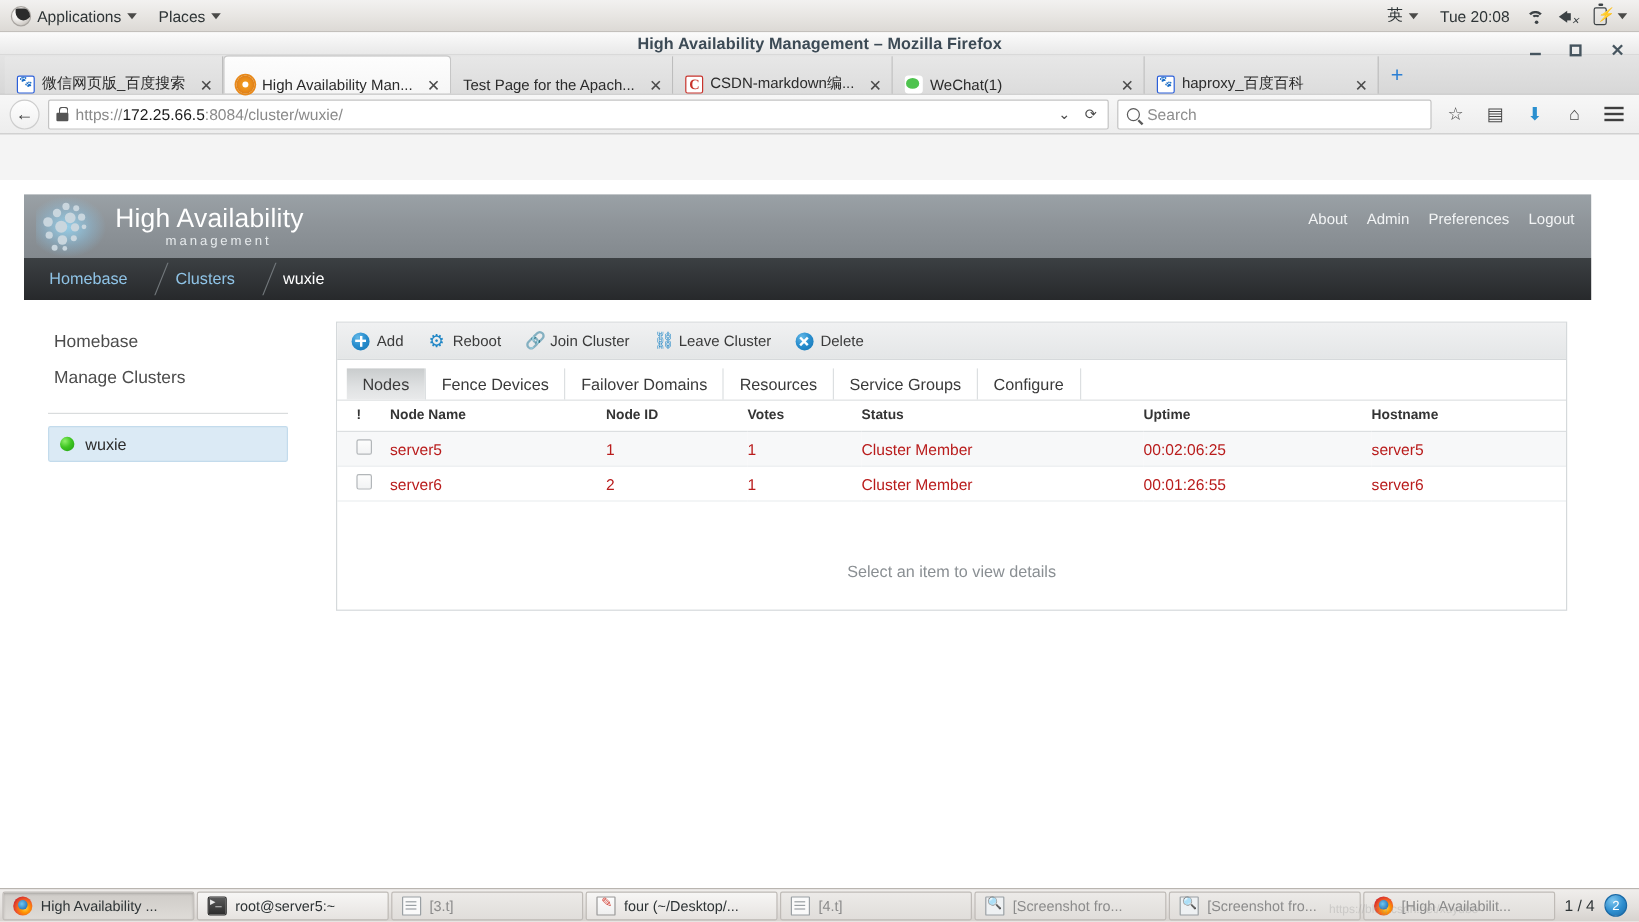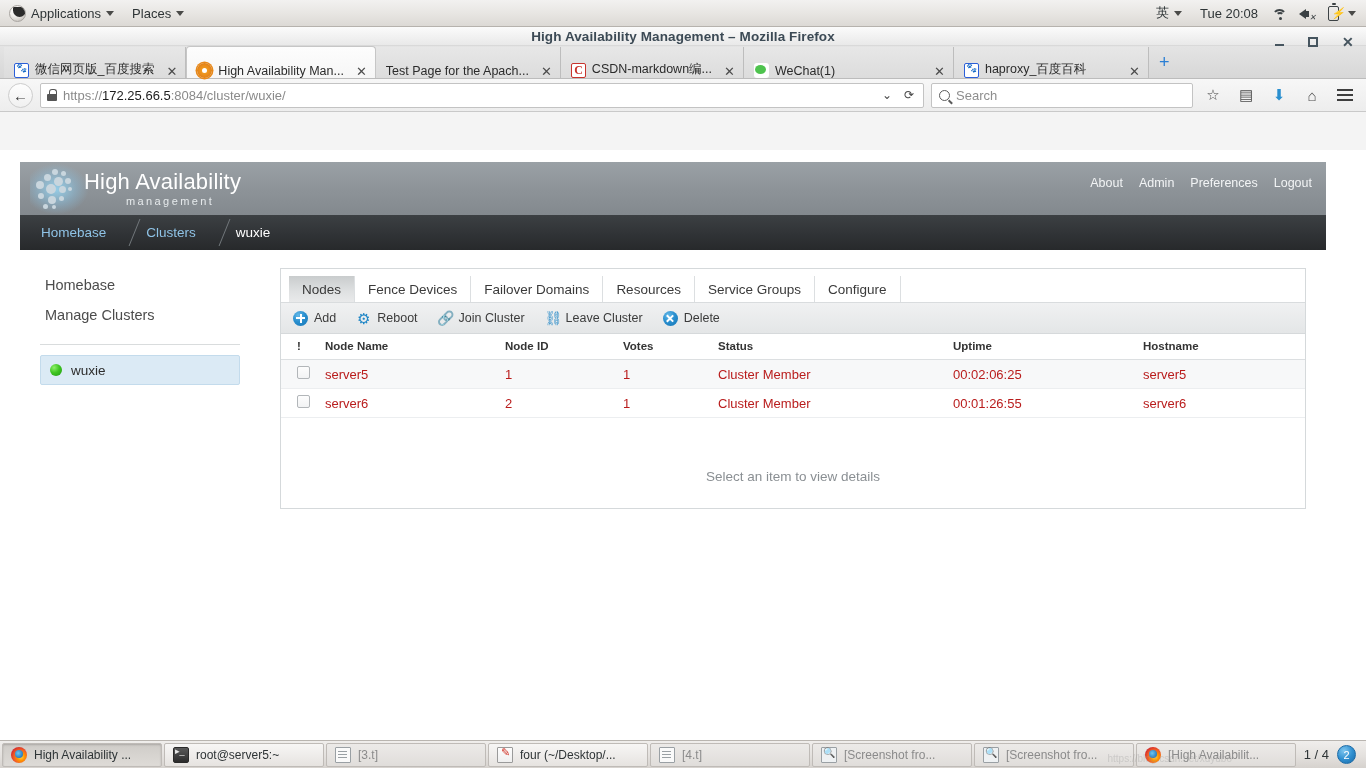--- a/index.html
+++ b/index.html
@@ -145,21 +145,21 @@
   .hamburger i { display: block; width: 16px; height: 2px; background: #3e3e3e; }
 
   
   #page { position: absolute; top: 123px; left: 0; width: 1366px; height: 590px; background: #fff; overflow: hidden; }
   #app { position: absolute; left: 20px; top: 12px; width: 1306px; height: 510px; background: #fff; }
 
   #app-header {
     height: 53px; background: linear-gradient(to bottom, #9aa1a6 0%, #8e9499 48%, #83898e 100%);
     display: flex; align-items: center; position: relative;
   }
-  #logo-wrap { display: flex; align-items: center; padding-left: 14px; }
+  #logo-wrap { display: flex; align-items: center; padding-left: 14px; gap: 12px; }
   #logo-dots { width: 50px; height: 44px; position: relative; }
   #logo-dots .glow { position: absolute; left: -4px; top: -3px; width: 58px; height: 50px;
      background: radial-gradient(ellipse at 45% 50%, rgba(150,215,245,.85) 0%, rgba(140,200,235,.35) 45%, rgba(255,255,255,0) 72%); }
   #logo-dots .d { position: absolute; border-radius: 50%; background: #c9d6de; }
   #brand-main { color: #fff; font-size: 22px; line-height: 22px; letter-spacing: .2px; }
   #brand-sub { color: #e6eaec; font-size: 11px; letter-spacing: 2.4px; margin-top: 2px; padding-left: 42px; }
   #app-nav { position: absolute; right: 14px; top: 14px; display: flex; gap: 16px; }
   #app-nav a { color: #f2f4f5; font-size: 12.5px; text-decoration: none; cursor: pointer; }
 
   #breadcrumb {
@@ -415,29 +415,20 @@
           <div class="side-sep"></div>
           <div class="cluster-item">
             <span class="cluster-dot"></span>
             <span class="cluster-name">wuxie</span>
           </div>
         </div>
 
         <div id="content">
           <div id="panel">
 
-            <div id="tabbar">
-              <div class="ptab active">Nodes</div>
-              <div class="ptab">Fence Devices</div>
-              <div class="ptab">Failover Domains</div>
-              <div class="ptab">Resources</div>
-              <div class="ptab">Service Groups</div>
-              <div class="ptab">Configure</div>
-            </div>
-
             <div id="toolbar">
               <div class="tb-btn">
                 <span class="ico ico-circle ico-plus"></span>
                 <span>Add</span>
               </div>
               <div class="tb-btn">
                 <span class="ico ico-gear">⚙</span>
                 <span>Reboot</span>
               </div>
               <div class="tb-btn">
@@ -445,20 +436,29 @@
                 <span>Join Cluster</span>
               </div>
               <div class="tb-btn">
                 <span class="ico ico-link">⛓</span>
                 <span>Leave Cluster</span>
               </div>
               <div class="tb-btn">
                 <span class="ico ico-circle ico-x"></span>
                 <span>Delete</span>
               </div>
+            </div>
+
+            <div id="tabbar">
+              <div class="ptab active">Nodes</div>
+              <div class="ptab">Fence Devices</div>
+              <div class="ptab">Failover Domains</div>
+              <div class="ptab">Resources</div>
+              <div class="ptab">Service Groups</div>
+              <div class="ptab">Configure</div>
             </div>
 
             <table>
               <thead>
                 <tr>
                   <th class="col-chk">!</th>
                   <th class="c-name">Node Name</th>
                   <th class="c-id">Node ID</th>
                   <th class="c-votes">Votes</th>
                   <th class="c-status">Status</th>

